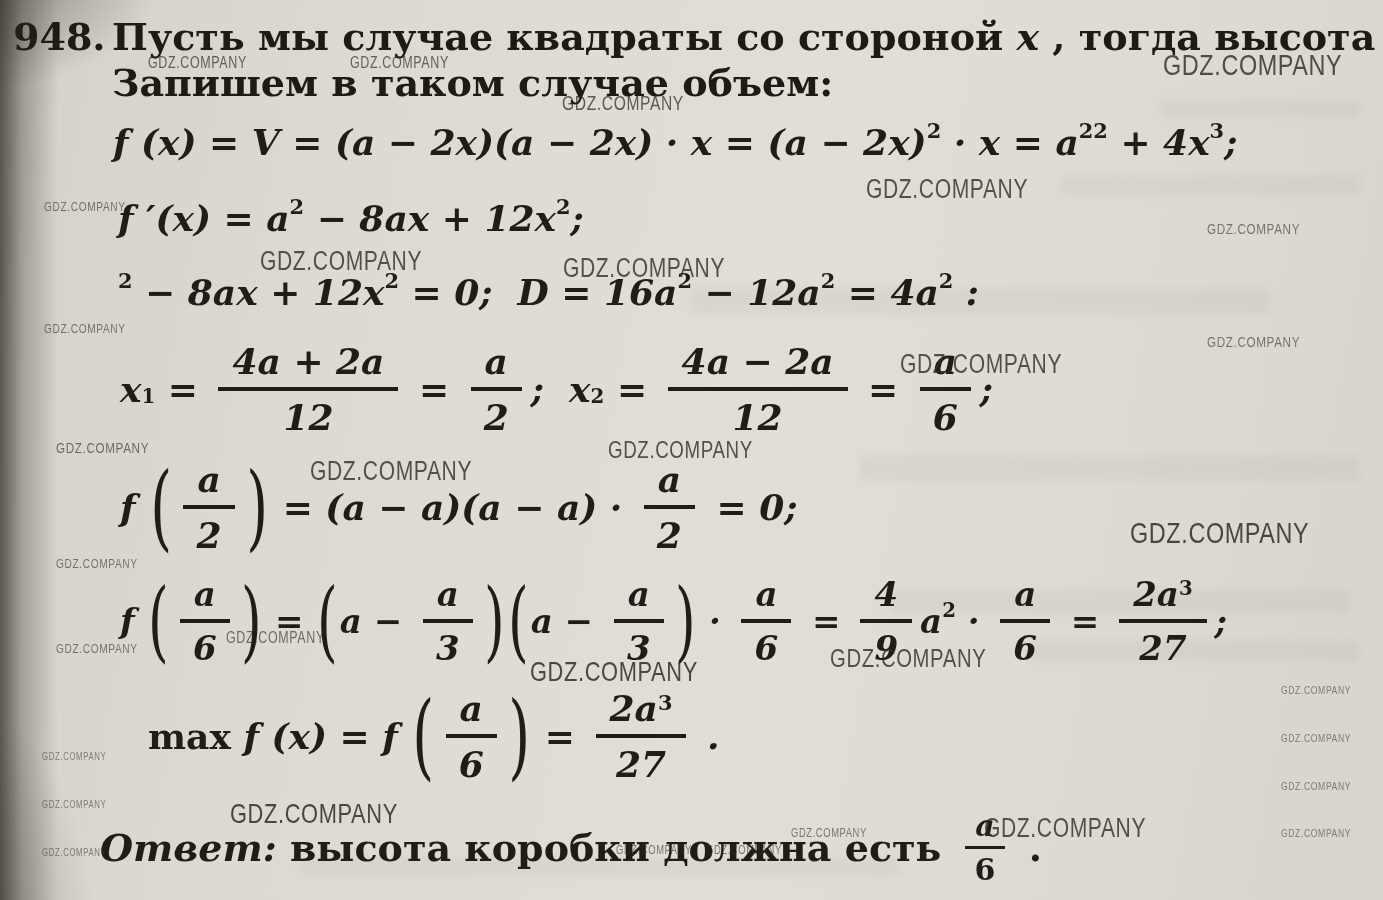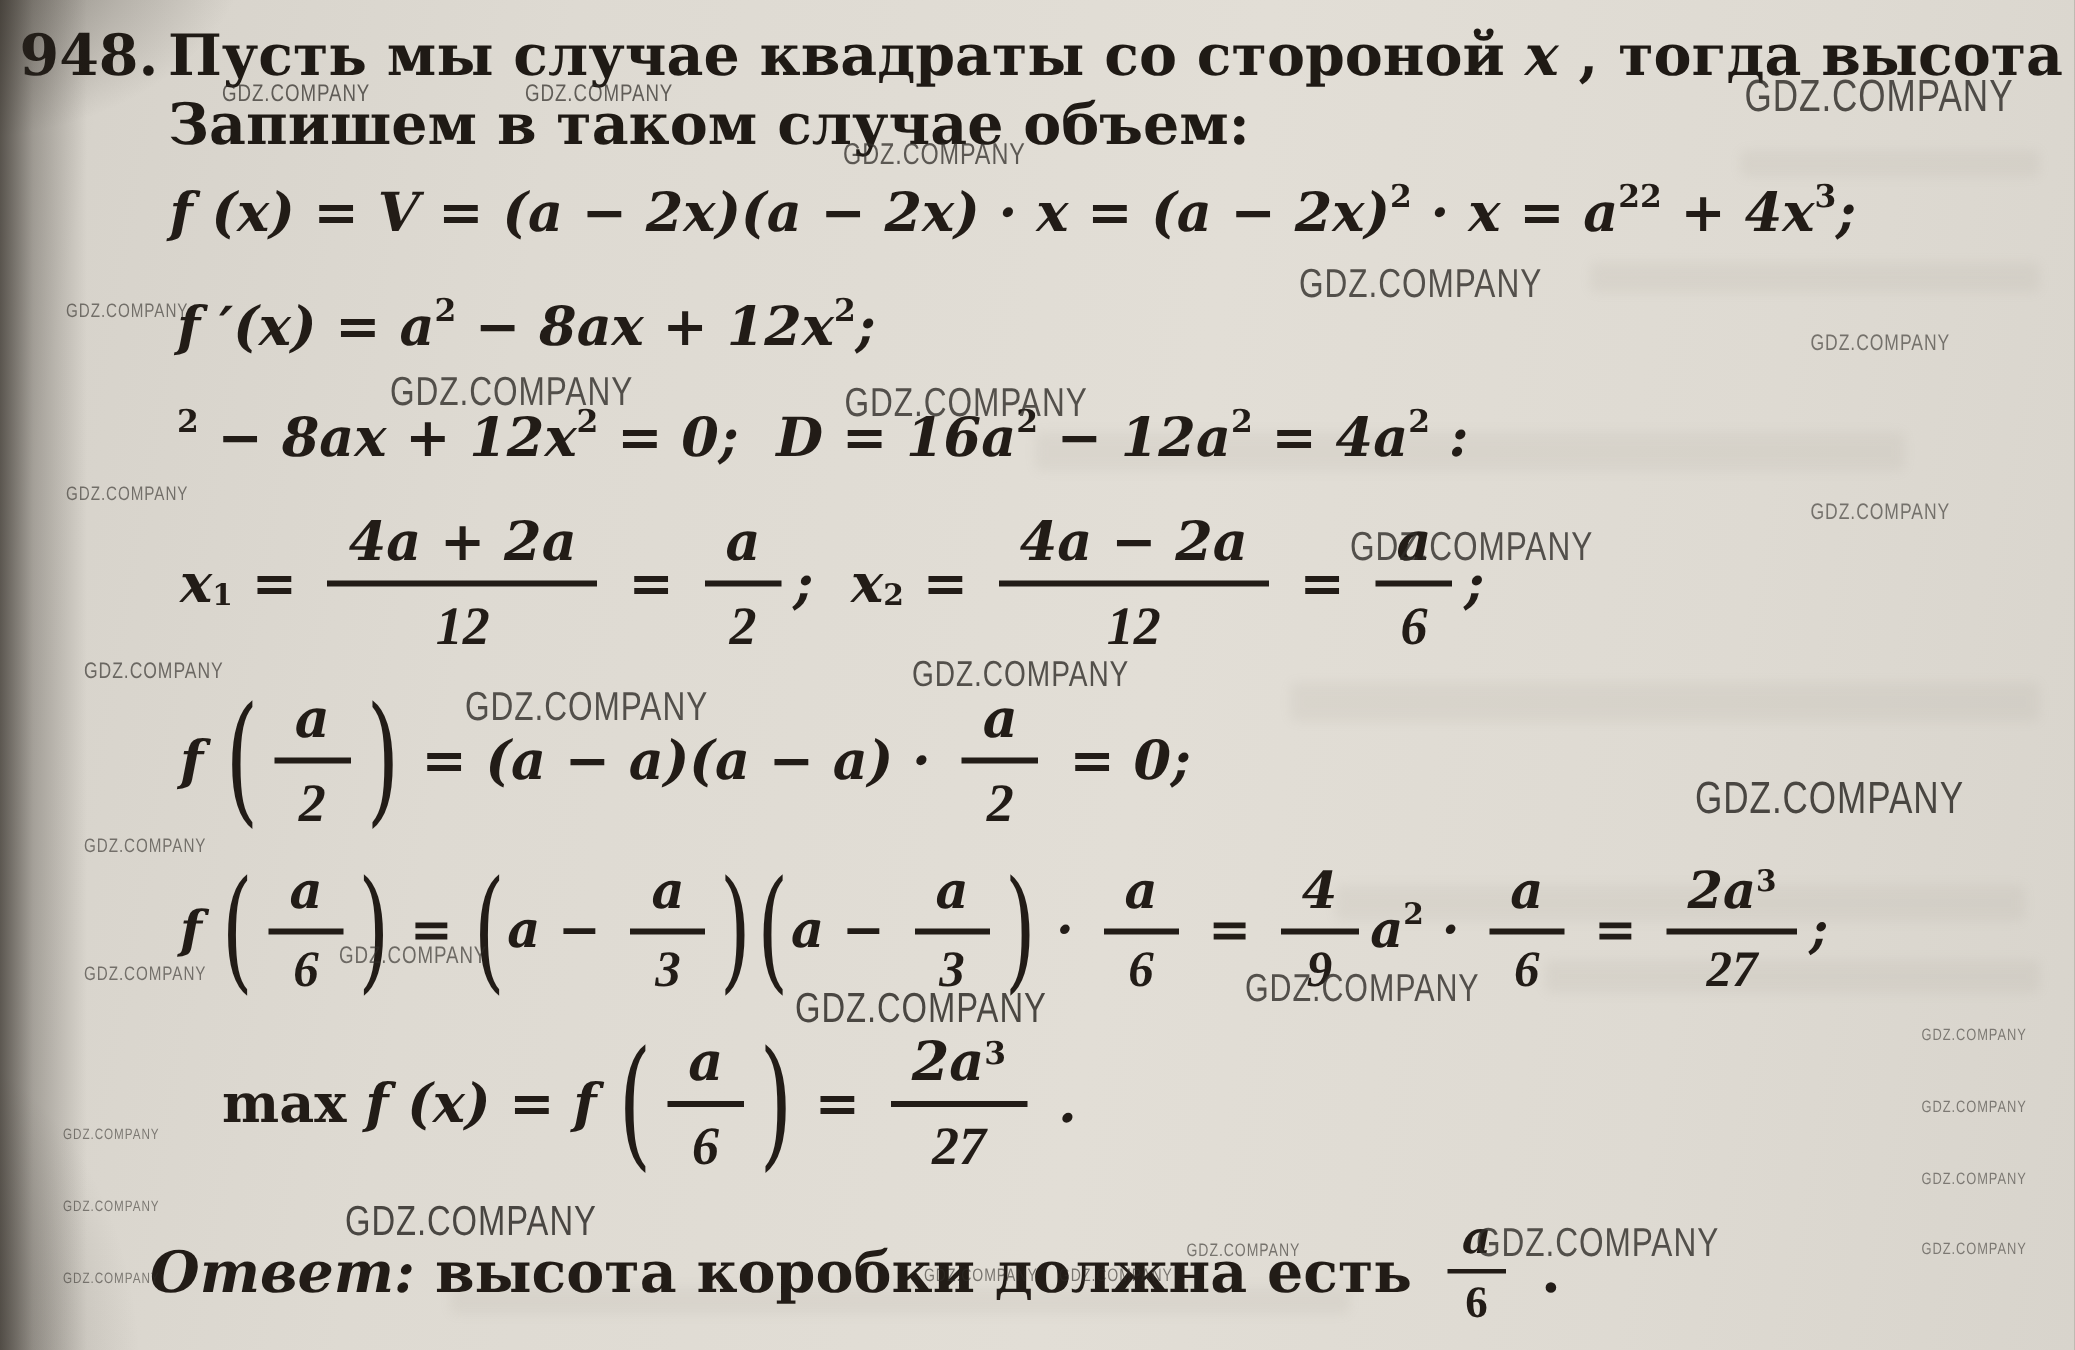--- a/index.html
+++ b/index.html
@@ -24,21 +24,21 @@
     position:absolute;display:flex;align-items:center;white-space:pre;
     font-size:36px;font-weight:700;color:#221c17;font-style:normal;
   }
   .ans{font-size:38px;}
   .t{font-style:italic;}
   .r{font-style:normal;}
   .sup{font-size:0.58em;position:relative;top:-0.55em;font-style:normal;}
   .sub{font-size:0.55em;position:relative;top:0.35em;font-style:normal;}
   .frac{display:inline-flex;flex-direction:column;align-items:center;margin:0 8px;}
   .frac .num{display:inline-flex;align-items:baseline;justify-content:center;padding:0 14px 5px;border-bottom:4px solid #221c17;}
-  .frac .den{display:inline-flex;align-items:baseline;padding:5px 14px 0;font-family:Liberation Serif, serif;}
+  .frac .den{display:inline-flex;align-items:baseline;padding:5px 14px 0;}
   .ans .frac{font-size:30px;margin:0 10px;}
   .ans .frac .num{border-bottom-width:3px;padding:0 10px 3px;}
   .ans .frac .den{padding:3px 10px 0;}
   .bigp{font-style:normal;font-weight:400;line-height:1;display:inline-block;transform:scaleX(0.6);margin:0 -5px;}
   .wm{
     position:absolute;font-family:"Liberation Sans",sans-serif;font-weight:400;
     letter-spacing:0.8px;color:#302d29;transform:scaleX(0.78);transform-origin:left top;
     white-space:nowrap;pointer-events:none;
   }
 </style>

